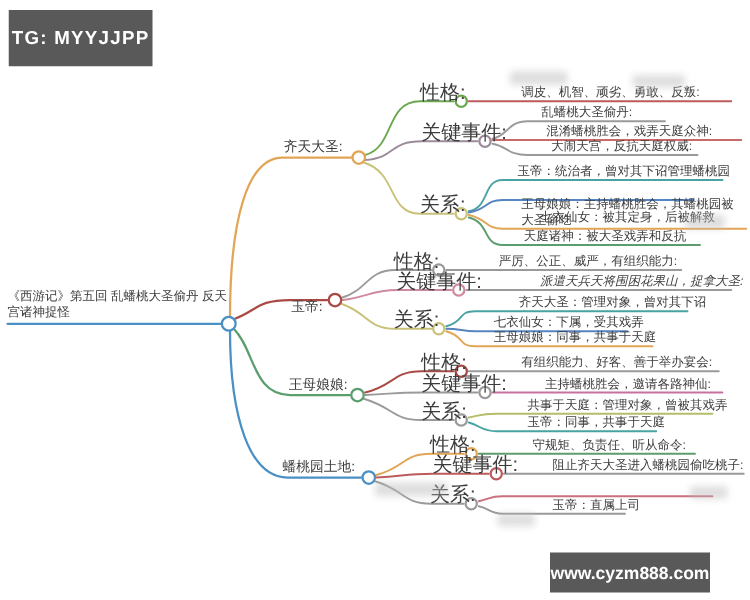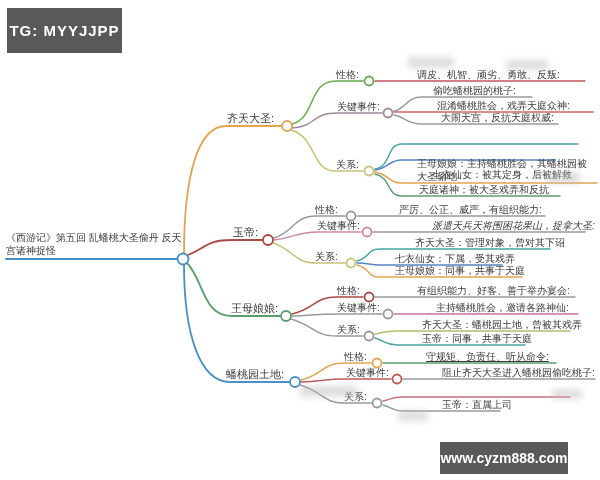--- a/index.html
+++ b/index.html
@@ -1,20 +1,20 @@
 <!DOCTYPE html>
 <html><head>
 <meta charset="utf-8">
 <style>
   html,body{margin:0;padding:0;background:#fff;}
   .stage{position:relative;width:600px;height:480px;background:#fff;overflow:hidden;
          font-family:"Liberation Sans","DejaVu Sans",sans-serif;color:#3c3c3c;}
   svg{position:absolute;left:0;top:0;}
   .lbl{position:absolute;font-size:10px;line-height:13px;color:#3c3c3c;white-space:nowrap;}
-  .lbl2{font-size:10px;}
+  .lbl2{font-size:16px;}
   .bl{font-size:11px;}
   .root-lbl{position:absolute;left:6px;top:231px;width:178px;font-size:10px;
             line-height:13px;color:#3c3c3c;white-space:normal;}
   .wrap2{white-space:normal;width:172px;}
   .badge{position:absolute;background:#595959;color:#ffffff;display:flex;
          align-items:center;justify-content:center;font-weight:bold;}
   .badge.tl{left:7px;top:8px;width:115px;height:45px;font-size:15px;letter-spacing:1px;}
   .badge.br{left:440px;top:442px;width:128px;height:32px;font-size:14px;}
   .blur{position:absolute;background:rgba(190,190,190,.5);filter:blur(3px);border-radius:2px;}
 </style>
@@ -94,56 +94,57 @@
       <circle cx="369" cy="336" r="4.5" stroke="#9a9a9a"></circle>
       <circle cx="377" cy="363" r="4.5" stroke="#e2a455"></circle>
       <circle cx="397" cy="379" r="4.5" stroke="#bd5b5b"></circle>
       <circle cx="377" cy="403" r="4.5" stroke="#9a9a9a"></circle>
     </g>
   </svg>
 
   <div class="root-lbl">《西游记》第五回 乱蟠桃大圣偷丹 反天宫诸神捉怪</div>
 
   <div class="lbl bl" style="left:227px;top:112px;">齐天大圣:</div>
-  <div class="lbl bl" style="left:233px;top:226px;">玉帝:</div>
+  <div class="lbl bl" style="left:233px;top:240px;">玉帝:</div>
   <div class="lbl bl" style="left:231px;top:302px;">王母娘娘:</div>
   <div class="lbl bl" style="left:226px;top:368px;">蟠桃园土地:</div>
 
   <div class="lbl lbl2" style="left:336px;top:68px;">性格:</div>
   <div class="lbl lbl2" style="left:337px;top:100px;">关键事件:</div>
   <div class="lbl lbl2" style="left:336px;top:158px;">关系:</div>
   <div class="lbl" style="left:417px;top:68px;">调皮、机智、顽劣、勇敢、反叛:</div>
-  <div class="lbl" style="left:433px;top:84px;">偷吃蟠桃园的桃子:</div>
+  <div class="lbl" style="left:433px;top:84px;">乱蟠桃大圣偷丹:</div>
   <div class="lbl" style="left:437px;top:99px;">混淆蟠桃胜会，戏弄天庭众神:</div>
   <div class="lbl" style="left:441px;top:111px;">大闹天宫，反抗天庭权威:</div>
+  <div class="lbl" style="left:414px;top:131px;">玉帝：统治者，曾对其下诏管理蟠桃园</div>
   <div class="lbl" style="left:432px;top:147px;margin-top:21px;">七衣仙女：被其定身，后被解救</div>
   <div class="lbl wrap2" style="left:417px;top:157px;">王母娘娘：主持蟠桃胜会，其蟠桃园被大圣偷吃</div>
   <div class="lbl" style="left:419px;top:183px;">天庭诸神：被大圣戏弄和反抗</div>
 
   <div class="lbl lbl2" style="left:315px;top:203px;">性格:</div>
   <div class="lbl lbl2" style="left:317px;top:219px;">关键事件:</div>
   <div class="lbl lbl2" style="left:315px;top:250px;">关系:</div>
   <div class="lbl" style="left:399px;top:203px;">严厉、公正、威严，有组织能力:</div>
   <div class="lbl" style="left:432px;top:219px;font-style:italic;">派遣天兵天将围困花果山，捉拿大圣:</div>
   <div class="lbl" style="left:395px;top:236px;margin-left:20px;">齐天大圣：管理对象，曾对其下诏</div>
   <div class="lbl" style="left:395px;top:252px;">七衣仙女：下属，受其戏弄</div>
   <div class="lbl" style="left:395px;top:264px;">王母娘娘：同事，共事于天庭</div>
 
   <div class="lbl lbl2" style="left:337px;top:284px;">性格:</div>
   <div class="lbl lbl2" style="left:337px;top:301px;">关键事件:</div>
   <div class="lbl lbl2" style="left:337px;top:323px;">关系:</div>
   <div class="lbl" style="left:417px;top:284px;">有组织能力、好客、善于举办宴会:</div>
   <div class="lbl" style="left:436px;top:301px;">主持蟠桃胜会，邀请各路神仙:</div>
-  <div class="lbl" style="left:422px;top:318px;">齐天大圣：蟠桃园土地，曾被其戏弄</div>
+  <div class="lbl" style="left:422px;top:318px;">共事于天庭：管理对象，曾被其戏弄</div>
   <div class="lbl" style="left:422px;top:332px;">玉帝：同事，共事于天庭</div>
 
   <div class="lbl lbl2" style="left:344px;top:350px;">性格:</div>
   <div class="lbl lbl2" style="left:346px;top:366px;">关键事件:</div>
   <div class="lbl lbl2" style="left:344px;top:390px;">关系:</div>
-  <div class="lbl" style="left:426px;top:350px;text-decoration:underline;">守规矩、负责任、听从命令:</div>
+  <div class="lbl" style="left:426px;top:350px;">守规矩、负责任、听从命令:</div>
   <div class="lbl" style="left:442px;top:366px;">阻止齐天大圣进入蟠桃园偷吃桃子:</div>
   <div class="lbl" style="left:442px;top:398px;">玉帝：直属上司</div>
 
   <div class="badge tl">TG: MYYJJPP</div>
   <div class="badge br">www.cyzm888.com</div>
 
   <div class="blur" style="left:408px;top:57px;width:46px;height:11px;"></div>
   <div class="blur" style="left:506px;top:60px;width:42px;height:10px;"></div>
   <div class="blur" style="left:548px;top:172px;width:32px;height:11px;"></div>
   <div class="blur" style="left:300px;top:386px;width:58px;height:11px;"></div>

